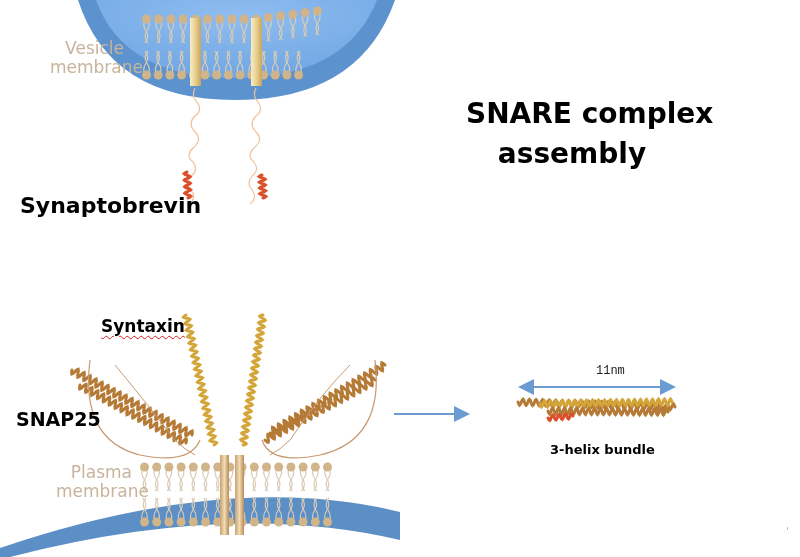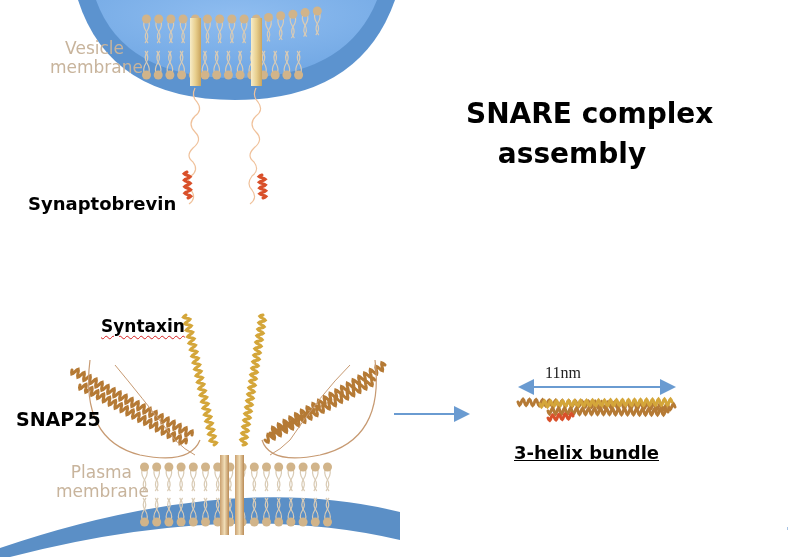--- a/index.html
+++ b/index.html
@@ -1,25 +1,25 @@
 <!DOCTYPE html>
 <html><head>
 <meta charset="utf-8">
 <style>
   html, body { margin: 0; padding: 0; background: #ffffff; }
   body { width: 800px; height: 557px; position: relative; overflow: hidden; font-family: "Liberation Sans", sans-serif; }
   #canvas { position: absolute; left: 0; top: 0; width: 800px; height: 557px; }
   .lbl { position: absolute; font-family: "DejaVu Sans", sans-serif; font-weight: bold; color: #000; white-space: nowrap; }
   .lbl-light { position: absolute; font-family: "DejaVu Sans", sans-serif; color: #c8b49c; text-align: right; line-height: 19px; font-size: 17px; }
   #title { left: 428px; top: 94px; font-size: 28px; line-height: 40px; text-align: center; width: 212px; margin-left: 38px; }
-  #syb { left: 28px; top: 193px; font-size: 18px; }
+  #syb { left: 20px; top: 193px; font-size: 22px; }
   #stx { left: 101px; top: 316px; font-size: 17px; text-decoration: underline wavy #d62020; text-decoration-thickness: 1px; text-underline-offset: 3px; }
   #snap { left: 16px; top: 408px; font-size: 19px; }
-  #bundle { left: 514px; top: 442px; font-size: 18px; text-decoration: underline; }
-  #nm { position:absolute; left: 545px; top: 364px; font-size: 16px; font-family: Liberation Serif, serif; color:#222; }
+  #bundle { left: 550px; top: 442px; font-size: 13px; }
+  #nm { position:absolute; left: 596px; top: 364px; font-size: 12px; font-family: Liberation Mono, monospace; color:#222; }
   #ves-lbl { left: 50px; top: 39px; width: 74px; }
   #pm-lbl { left: 56px; top: 463px; width: 76px; }
 </style>
 </head>
 <body>
 
 <svg id="canvas" viewBox="0 0 800 557" xmlns="http://www.w3.org/2000/svg">
   <defs>
     <linearGradient id="tmdGrad" x1="0" x2="1">
       <stop offset="0" stop-color="#f7ecc8"></stop>

